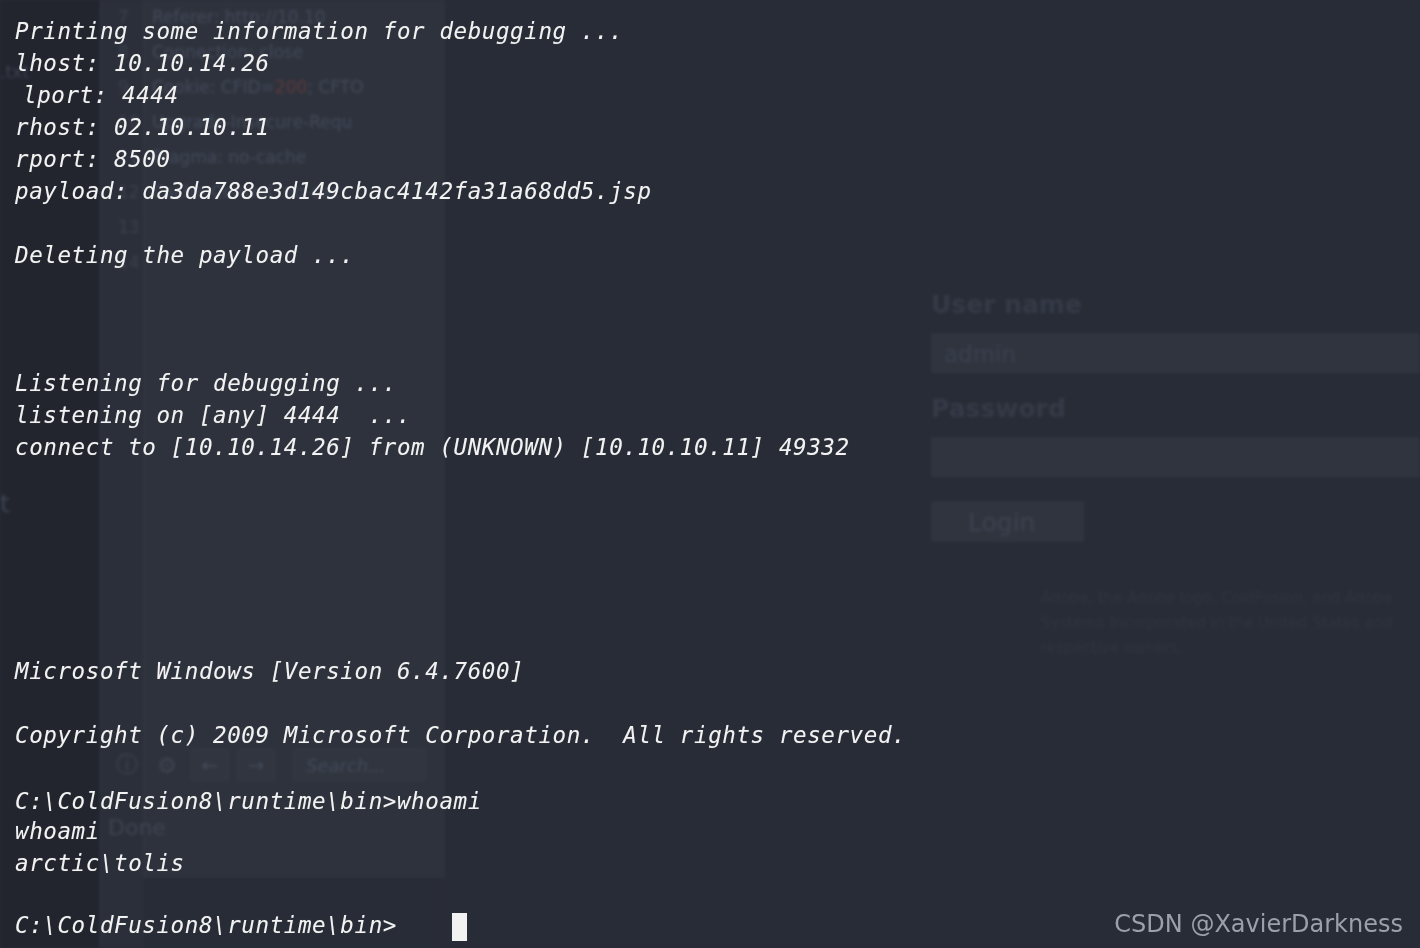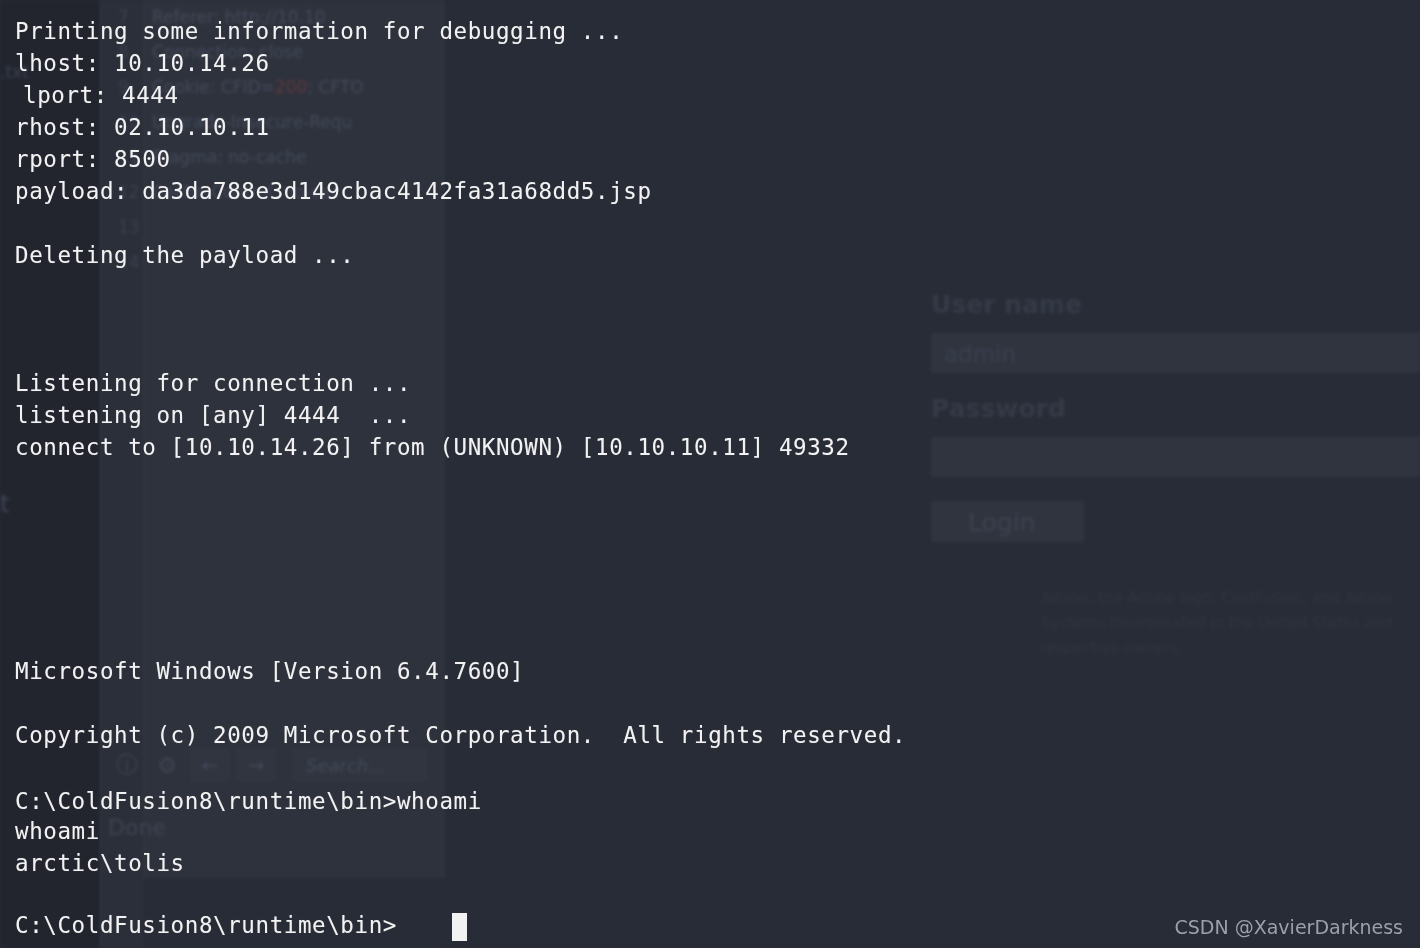--- a/index.html
+++ b/index.html
@@ -192,37 +192,38 @@
   }
   .tline {
     position: absolute;
     left: 15px;
     color: #f2f2f2;
     font-family: "DejaVu Sans Mono", monospace;
     font-size: 22.5px;
     letter-spacing: 0.6px;
     white-space: pre;
     text-shadow: 0 0 1px rgba(240,240,240,0.25);
+    font-style: italic;
   }
   #cursor {
     position: absolute;
     left: 452px;
     top: 913px;
     width: 15px;
     height: 28px;
     background: #f2f2f2;
   }
 
   .watermark {
     position: absolute;
     right: 17px;
     bottom: 10px;
     color: #9aa0ac;
     font-family: "DejaVu Sans", sans-serif;
-    font-size: 19px;
+    font-size: 24px;
     text-align: center;
   }
 </style>
 </head>
 <body>
 
 <div id="screen">
 
   <div id="bg-layer">
 
@@ -277,21 +278,21 @@
   </div>
 
   <div id="term">
       <div class="tline" style="top: 18px;">Printing some information for debugging ...</div>
       <div class="tline" style="top: 50px;">lhost: 10.10.14.26</div>
       <div class="tline" style="top: 82px; margin-left: 8px;">lport: 4444</div>
       <div class="tline" style="top: 114px;">rhost: 02.10.10.11</div>
       <div class="tline" style="top: 146px;">rport: 8500</div>
       <div class="tline" style="top: 178px;">payload: da3da788e3d149cbac4142fa31a68dd5.jsp</div>
       <div class="tline" style="top: 242px;">Deleting the payload ...</div>
-      <div class="tline" style="top: 370px;">Listening for connection ...</div>
+      <div class="tline" style="top: 370px;">Listening for debugging ...</div>
       <div class="tline" style="top: 402px;">listening on [any] 4444  ...</div>
       <div class="tline" style="top: 434px;">connect to [10.10.14.26] from (UNKNOWN) [10.10.10.11] 49332</div>
       <div class="tline" style="top: 658px;">Microsoft Windows [Version 6.4.7600]</div>
       <div class="tline" style="top: 722px;">Copyright (c) 2009 Microsoft Corporation.  All rights reserved.</div>
       <div class="tline" style="top: 788px;">C:\ColdFusion8\runtime\bin&gt;whoami</div>
       <div class="tline" style="top: 818px;">whoami</div>
       <div class="tline" style="top: 850px;">arctic\tolis</div>
       <div class="tline" style="top: 912px;">C:\ColdFusion8\runtime\bin&gt;</div>
     </div>
   <div id="cursor"></div>

